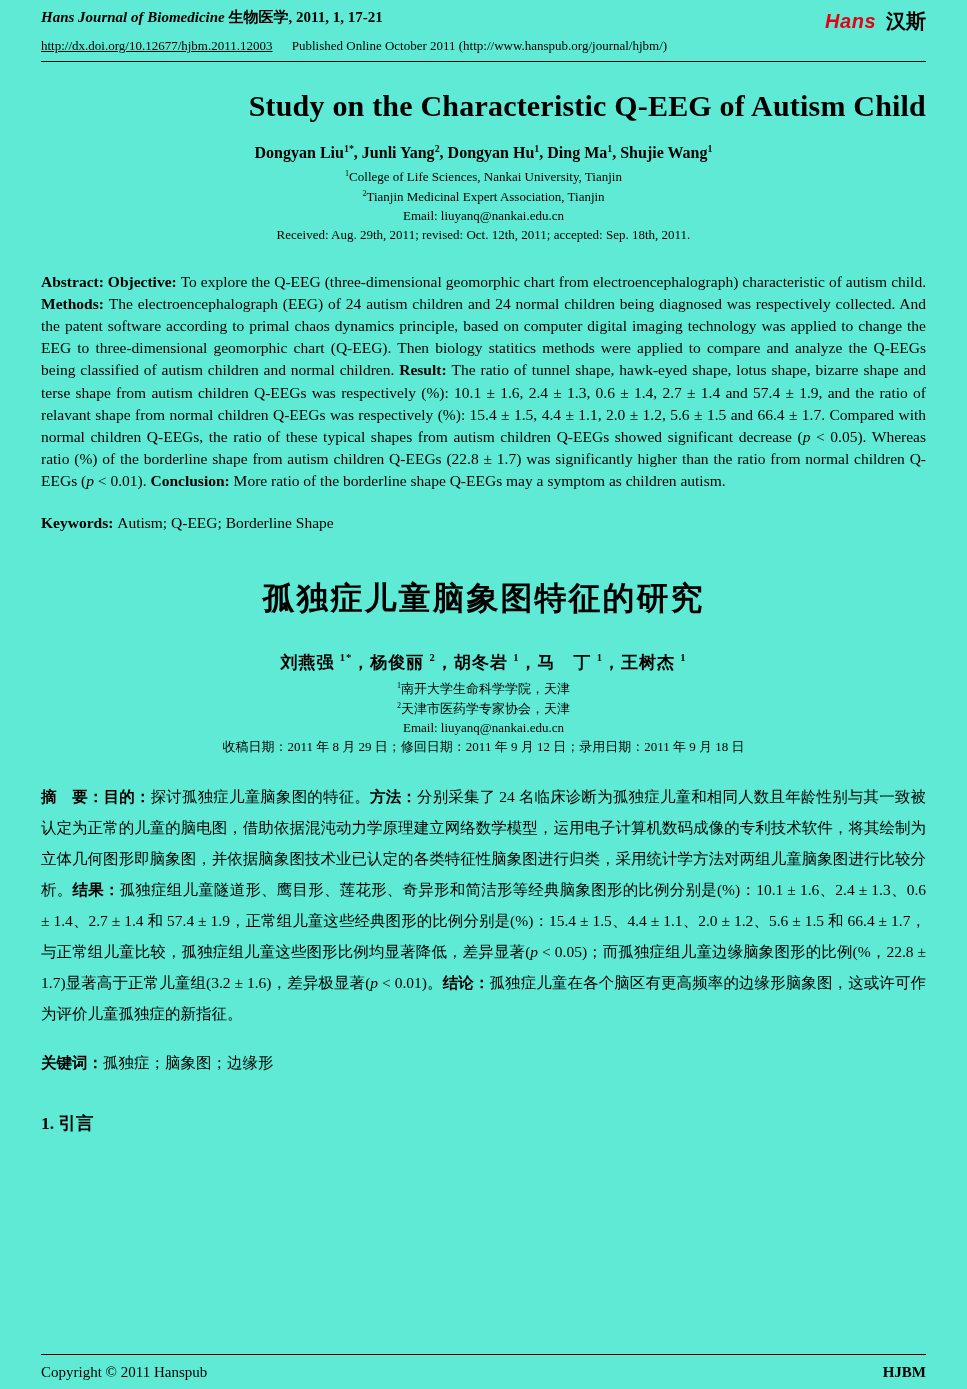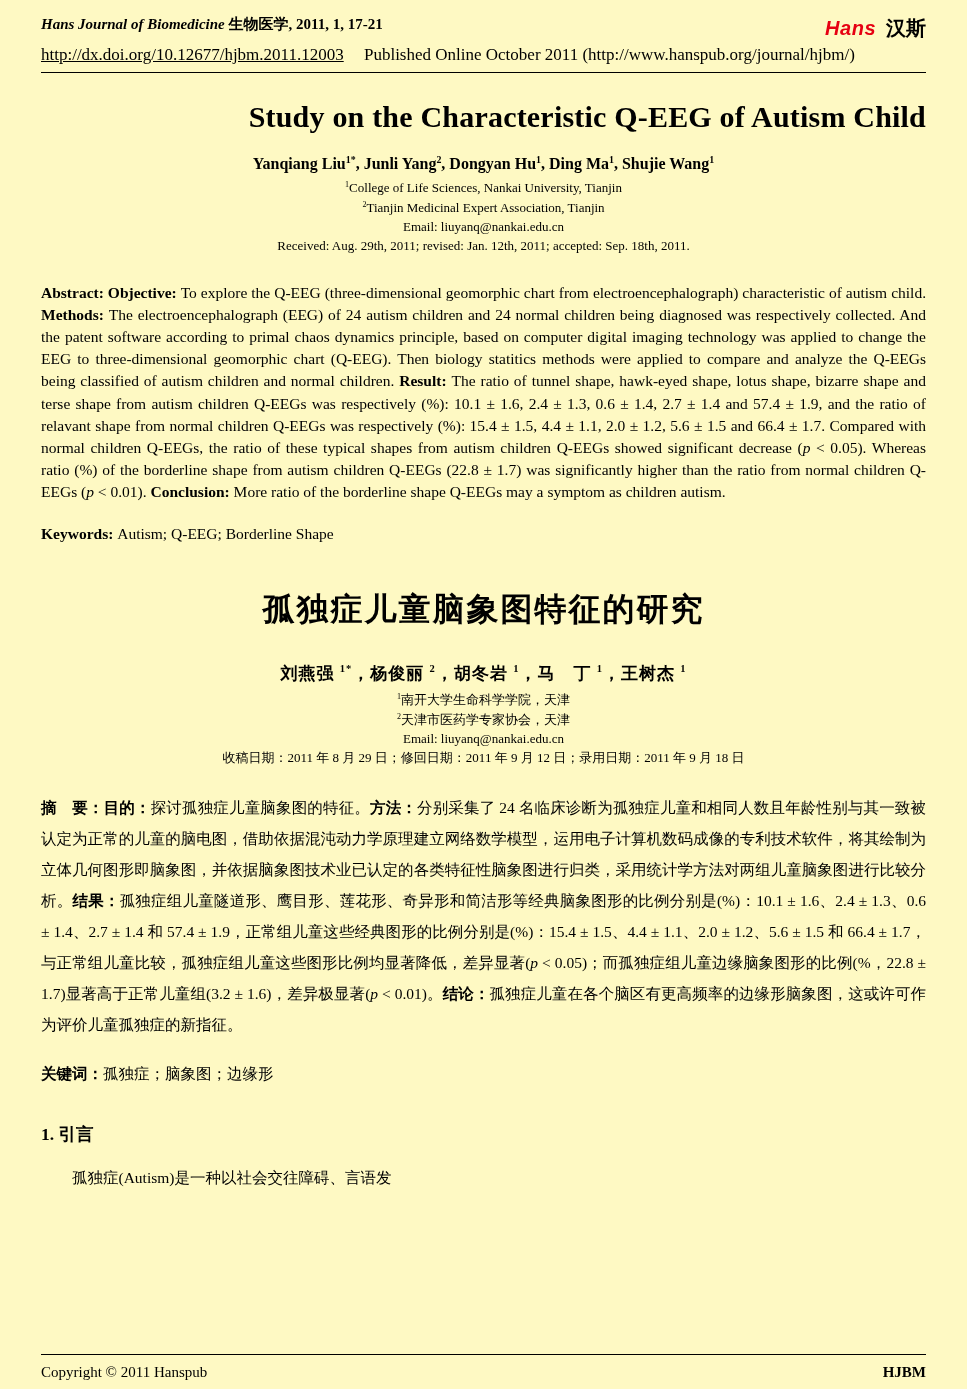--- a/index.html
+++ b/index.html
@@ -2,33 +2,33 @@
 <html><head>
 <meta charset="utf-8">
 <style>
   * { margin: 0; padding: 0; box-sizing: border-box; }
   html, body { background: #ffffff; }
   .page {
     position: relative;
     width: 967px;
     height: 1389px;
     margin: 0 auto;
-    background: #fef9c3;
+    background: #5eead4;
     color: #000000;
     font-family: "Liberation Serif", "DejaVu Serif", serif;
-    padding: 15px 41px 0 41px;
+    padding: 8px 41px 0 41px;
     overflow: hidden;
   }
   
   .header-top { display: flex; justify-content: space-between; align-items: flex-start; }
   .journal-line { font-size: 15px; line-height: 1.3; }
   .logo { font-family: "Liberation Sans", sans-serif; font-size: 20px; font-weight: bold; white-space: nowrap; }
   .logo-hans { color: #e60012; font-style: italic; letter-spacing: 0.5px; }
   .logo-cn { color: #000; margin-left: 10px; }
-  .doi-line { font-size: 17px; margin-top: 3px; }
+  .doi-line { font-size: 13px; margin-top: 3px; }
   .doi-link { color: #000; text-decoration: underline; cursor: pointer; }
   .published { margin-left: 16px; }
   .rule { border: none; border-top: 1.5px solid #000; margin-top: 7px; }
   
   .title-en { margin-top: 27px; text-align: right; font-size: 30px; font-weight: bold; letter-spacing: 0.2px; }
   .authors-en { margin-top: 20px; text-align: center; font-size: 16px; font-weight: bold; }
   .affiliations { margin-top: 6px; text-align: center; font-size: 13px; line-height: 1.46; }
   .abstract-en { margin-top: 26px; font-size: 15.5px; line-height: 1.43; text-align: justify; }
   .keywords-line { margin-top: 22px; font-size: 15.5px; }
   
@@ -70,27 +70,27 @@
       <span class="published">Published Online October 2011 (http://www.hanspub.org/journal/hjbm/)</span>
     </div>
   </header>
 
   <hr class="rule">
 
   <main>
 
     <h1 class="title-en">Study on the Characteristic Q-EEG of Autism Child</h1>
 
-    <p class="authors-en"><span>Yanqiang Liu</span><sup>1*</sup><span>, Junli Yang</span><sup>2</sup><span>, Dongyan Hu</span><sup>1</sup><span>, Ding Ma</span><sup>1</sup><span>, Shujie Wang</span><sup>1</sup></p>
+    <p class="authors-en"><span>Dongyan Liu</span><sup>1*</sup><span>, Junli Yang</span><sup>2</sup><span>, Dongyan Hu</span><sup>1</sup><span>, Ding Ma</span><sup>1</sup><span>, Shujie Wang</span><sup>1</sup></p>
 
     <div class="affiliations">
       <p><sup>1</sup><span>College of Life Sciences, Nankai University, Tianjin</span></p>
       <p><sup>2</sup><span>Tianjin Medicinal Expert Association, Tianjin</span></p>
       <p>Email: liuyanq@nankai.edu.cn</p>
-      <p>Received: Aug. 29th, 2011; revised: Jan. 12th, 2011; accepted: Sep. 18th, 2011.</p>
+      <p>Received: Aug. 29th, 2011; revised: Oct. 12th, 2011; accepted: Sep. 18th, 2011.</p>
     </div>
 
     <p class="abstract-en"><span style="font-weight: bold;">Abstract: </span><span style="font-weight: bold;">Objective: </span><span>To explore the Q-EEG (three-dimensional geomorphic chart from electroencephalograph) characteristic of autism child. </span><span style="font-weight: bold;">Methods: </span><span>The electroencephalograph (EEG) of 24 autism children and 24 normal children being diagnosed was respectively collected. And the patent software according to primal chaos dynamics principle, based on computer digital imaging technology was applied to change the EEG to three-dimensional geomorphic chart (Q-EEG). Then biology statitics methods were applied to compare and analyze the Q-EEGs being classified of autism children and normal children. </span><span style="font-weight: bold;">Result: </span><span>The ratio of tunnel shape, hawk-eyed shape, lotus shape, bizarre shape and terse shape from autism children Q-EEGs was respectively (%): 10.1 ± 1.6, 2.4 ± 1.3, 0.6 ± 1.4, 2.7 ± 1.4 and 57.4 ± 1.9, and the ratio of relavant shape from normal children Q-EEGs was respectively (%): 15.4 ± 1.5, 4.4 ± 1.1, 2.0 ± 1.2, 5.6 ± 1.5 and 66.4 ± 1.7. Compared with normal children Q-EEGs, the ratio of these typical shapes from autism children Q-EEGs showed significant decrease (</span><span style="font-style: italic;">p</span><span> &lt; 0.05). Whereas ratio (%) of the borderline shape from autism children Q-EEGs (22.8 ± 1.7) was significantly higher than the ratio from normal children Q-EEGs (</span><span style="font-style: italic;">p</span><span> &lt; 0.01). </span><span style="font-weight: bold;">Conclusion: </span><span>More ratio of the borderline shape Q-EEGs may a symptom as children autism.</span></p>
 
     <p class="keywords-line"><span style="font-weight: bold;">Keywords: </span><span>Autism; Q-EEG; Borderline Shape</span></p>
 
     <h1 class="title-cn">孤独症儿童脑象图特征的研究</h1>
 
     <p class="authors-cn"><span>刘燕强 </span><sup>1*</sup><span>，杨俊丽 </span><sup>2</sup><span>，胡冬岩 </span><sup>1</sup><span>，马　丁 </span><sup>1</sup><span>，王树杰 </span><sup>1</sup></p>
 
@@ -101,21 +101,20 @@
       <p class="received-cn">收稿日期：2011 年 8 月 29 日；修回日期：2011 年 9 月 12 日；录用日期：2011 年 9 月 18 日</p>
     </div>
 
     <p class="abstract-cn"><span style="font-weight: bold;">摘　要：</span><span style="font-weight: bold;">目的：</span><span>探讨孤独症儿童脑象图的特征。</span><span style="font-weight: bold;">方法：</span><span>分别采集了 24 名临床诊断为孤独症儿童和相同人数且年龄性别与其一致被认定为正常的儿童的脑电图，借助依据混沌动力学原理建立网络数学模型，运用电子计算机数码成像的专利技术软件，将其绘制为立体几何图形即脑象图，并依据脑象图技术业已认定的各类特征性脑象图进行归类，采用统计学方法对两组儿童脑象图进行比较分析。</span><span style="font-weight: bold;">结果：</span><span>孤独症组儿童隧道形、鹰目形、莲花形、奇异形和简洁形等经典脑象图形的比例分别是(%)：10.1 ± 1.6、2.4 ± 1.3、0.6 ± 1.4、2.7 ± 1.4 和 57.4 ± 1.9，正常组儿童这些经典图形的比例分别是(%)：15.4 ± 1.5、4.4 ± 1.1、2.0 ± 1.2、5.6 ± 1.5 和 66.4 ± 1.7，与正常组儿童比较，孤独症组儿童这些图形比例均显著降低，差异显著(</span><span style="font-style: italic;">p</span><span> &lt; 0.05)；而孤独症组儿童边缘脑象图形的比例(%，22.8 ± 1.7)显著高于正常儿童组(3.2 ± 1.6)，差异极显著(</span><span style="font-style: italic;">p</span><span> &lt; 0.01)。</span><span style="font-weight: bold;">结论：</span><span>孤独症儿童在各个脑区有更高频率的边缘形脑象图，这或许可作为评价儿童孤独症的新指征。</span></p>
 
     <p class="keywords-cn"><span style="font-weight: bold;">关键词：</span><span>孤独症；脑象图；边缘形</span></p>
 
     <section class="intro">
       <div class="col">
         <h2 class="section-heading">1. 引言</h2>
-        <p class="indent">孤独症(Autism)是一种以社会交往障碍、言语发</p>
       </div>
     </section>
 
   </main>
 
   <footer class="footer">
     <span>Copyright © 2011 Hanspub</span>
     <span class="hjbm">HJBM</span>
   </footer>
 

